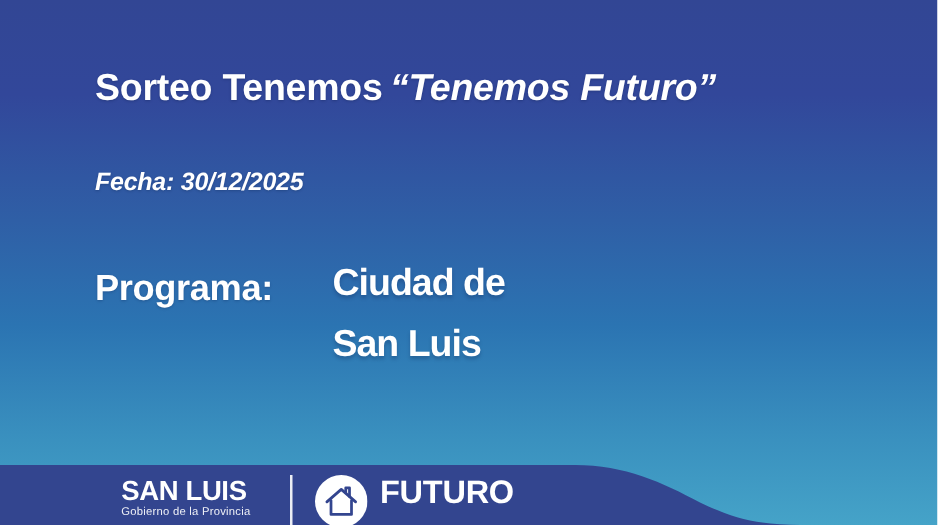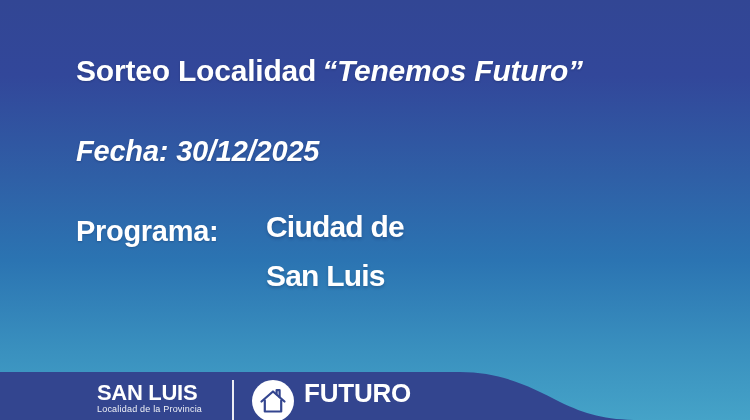--- a/index.html
+++ b/index.html
@@ -48,21 +48,21 @@
     font-style: italic;
     margin-left: 6px;
   }
 
   .date-line {
     position: absolute;
     left: 76px;
     top: 135px;
     white-space: nowrap;
     color: #ffffff;
-    font-size: 29px;
+    font-size: 20px;
     font-weight: bold;
     font-style: italic;
     letter-spacing: -0.2px;
     text-shadow: 0 1px 2px rgba(12, 28, 70, 0.28);
   }
 
   .loc-label {
     position: absolute;
     left: 76px;
     top: 215px;
@@ -185,21 +185,21 @@
   }
 </style>
 </head>
 <body>
 
 <div id="poster">
 
   <div class="content">
 
     <div class="title-line">
-      <span class="t-plain">Sorteo Localidad</span><span class="t-quoted">“Tenemos Futuro”</span>
+      <span class="t-plain">Sorteo Tenemos</span><span class="t-quoted">“Tenemos Futuro”</span>
     </div>
 
     <div class="date-line">Fecha: 30/12/2025</div>
 
     <div class="loc-label">Programa:</div>
 
     <div class="loc-value">
       <span class="lv-line">Ciudad de</span>
       <span class="lv-line">San Luis</span>
     </div>
@@ -209,21 +209,21 @@
   <div class="footer">
 
     <svg class="footer-shape" viewBox="0 0 750 48" preserveAspectRatio="none">
       <path d="M0,0 L460,0 C500,0 530,14 560,30 C585,42 605,48 640,48 L0,48 Z" fill="#33458F"></path>
     </svg>
 
     <div class="footer-inner">
 
       <div class="brand-left">
         <span class="bl-main">SAN LUIS</span>
-        <span class="bl-sub">Localidad de la Provincia</span>
+        <span class="bl-sub">Gobierno de la Provincia</span>
       </div>
 
       <div class="brand-divider"></div>
 
       <div class="house-badge">
         <svg viewBox="0 0 42 42" width="42" height="42">
           <circle cx="21" cy="21" r="21" fill="#ffffff"></circle>
           <path d="M9.5 21.5 L21 11.5 L32.5 21.5" fill="none" stroke="#33458F" stroke-width="2.2" stroke-linecap="round" stroke-linejoin="round"></path>
           <path d="M12.8 20.4 L12.8 31.5 L29.2 31.5 L29.2 20.4" fill="none" stroke="#33458F" stroke-width="2.2" stroke-linecap="round" stroke-linejoin="round"></path>
           <path d="M24.6 14.3 L24.6 10.2 L27.6 10.2 L27.6 17.2" fill="none" stroke="#33458F" stroke-width="2.2" stroke-linecap="round" stroke-linejoin="round"></path>

